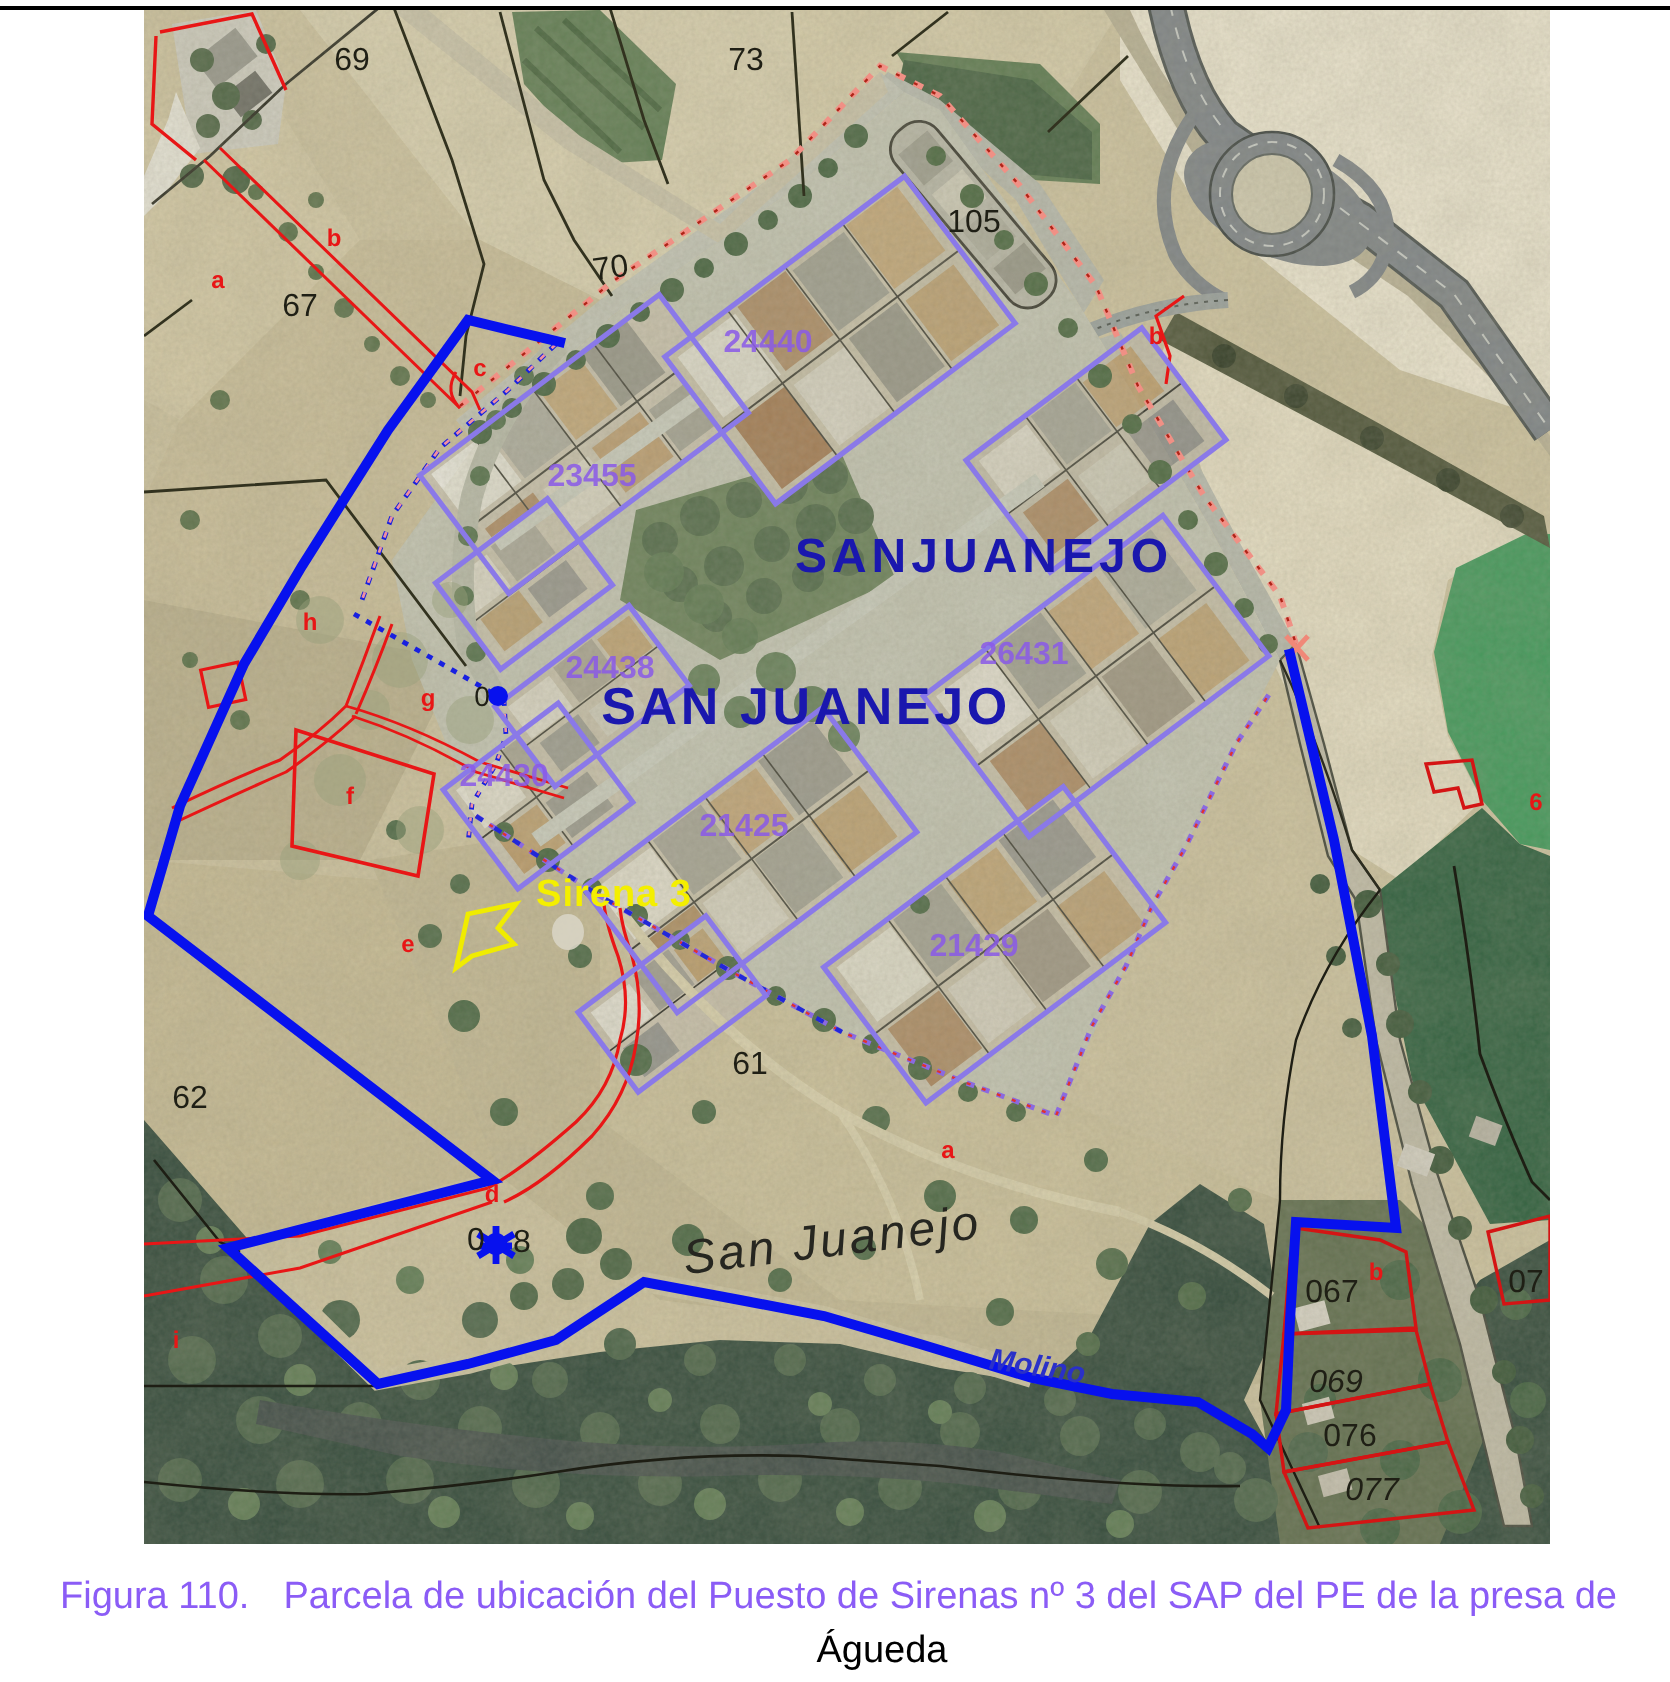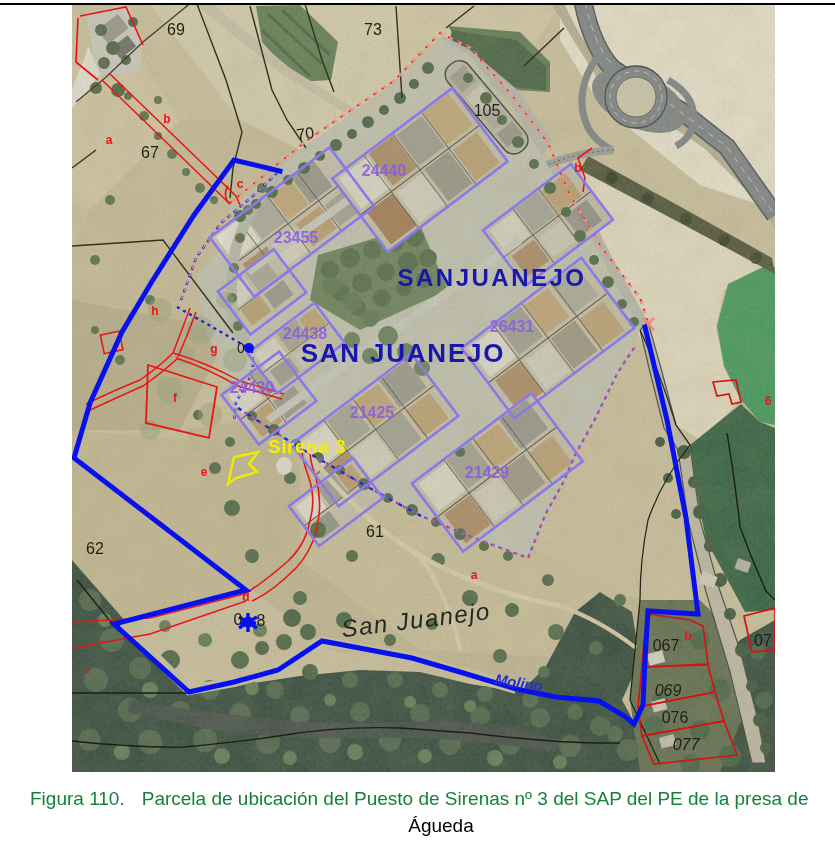--- a/index.html
+++ b/index.html
@@ -697,15 +697,15 @@
 <text x="492" y="286" font-family="Liberation Sans, sans-serif" font-size="24" font-weight="bold" fill="#1a17ae" text-anchor="middle" letter-spacing="2.5">SANJUANEJO</text>
 <text x="403" y="362" font-family="Liberation Sans, sans-serif" font-size="26" font-weight="bold" fill="#1a17ae" text-anchor="middle" letter-spacing="1.8">SAN JUANEJO</text>
 
 <text x="417" y="628" font-family="Liberation Sans, sans-serif" font-size="24" font-style="italic" fill="#262620" text-anchor="middle" transform="rotate(-7 417 628)" letter-spacing="1.5">San Juanejo</text>
 
 <text x="518" y="688" font-family="Liberation Sans, sans-serif" font-size="15" font-style="italic" font-weight="bold" fill="#2a30c8" text-anchor="middle" transform="rotate(9 518 688)">Molino</text>
 
 <text x="307" y="453" font-family="Liberation Sans, sans-serif" font-size="19" font-weight="bold" fill="#f4ef00" text-anchor="middle" letter-spacing="0.5">Sirena 3</text>
 </svg>
 
-<div style="position:absolute;left:30px;top:788px;font-size:19px;color:#15803d;white-space:nowrap;">Figura 110.<span style="display:inline-block;width:17px"></span>Parcela de ubicación del Puesto de Sirenas nº 3 del SAP del PE de la presa de</div>
+<div style="position:absolute;left:30px;top:788px;font-size:19px;color:#8b5cf6;white-space:nowrap;">Figura 110.<span style="display:inline-block;width:17px"></span>Parcela de ubicación del Puesto de Sirenas nº 3 del SAP del PE de la presa de</div>
 
 <div style="position:absolute;left:0;top:815px;width:882px;text-align:center;font-size:19px;color:#000;">Águeda</div>
 
 </body></html>

